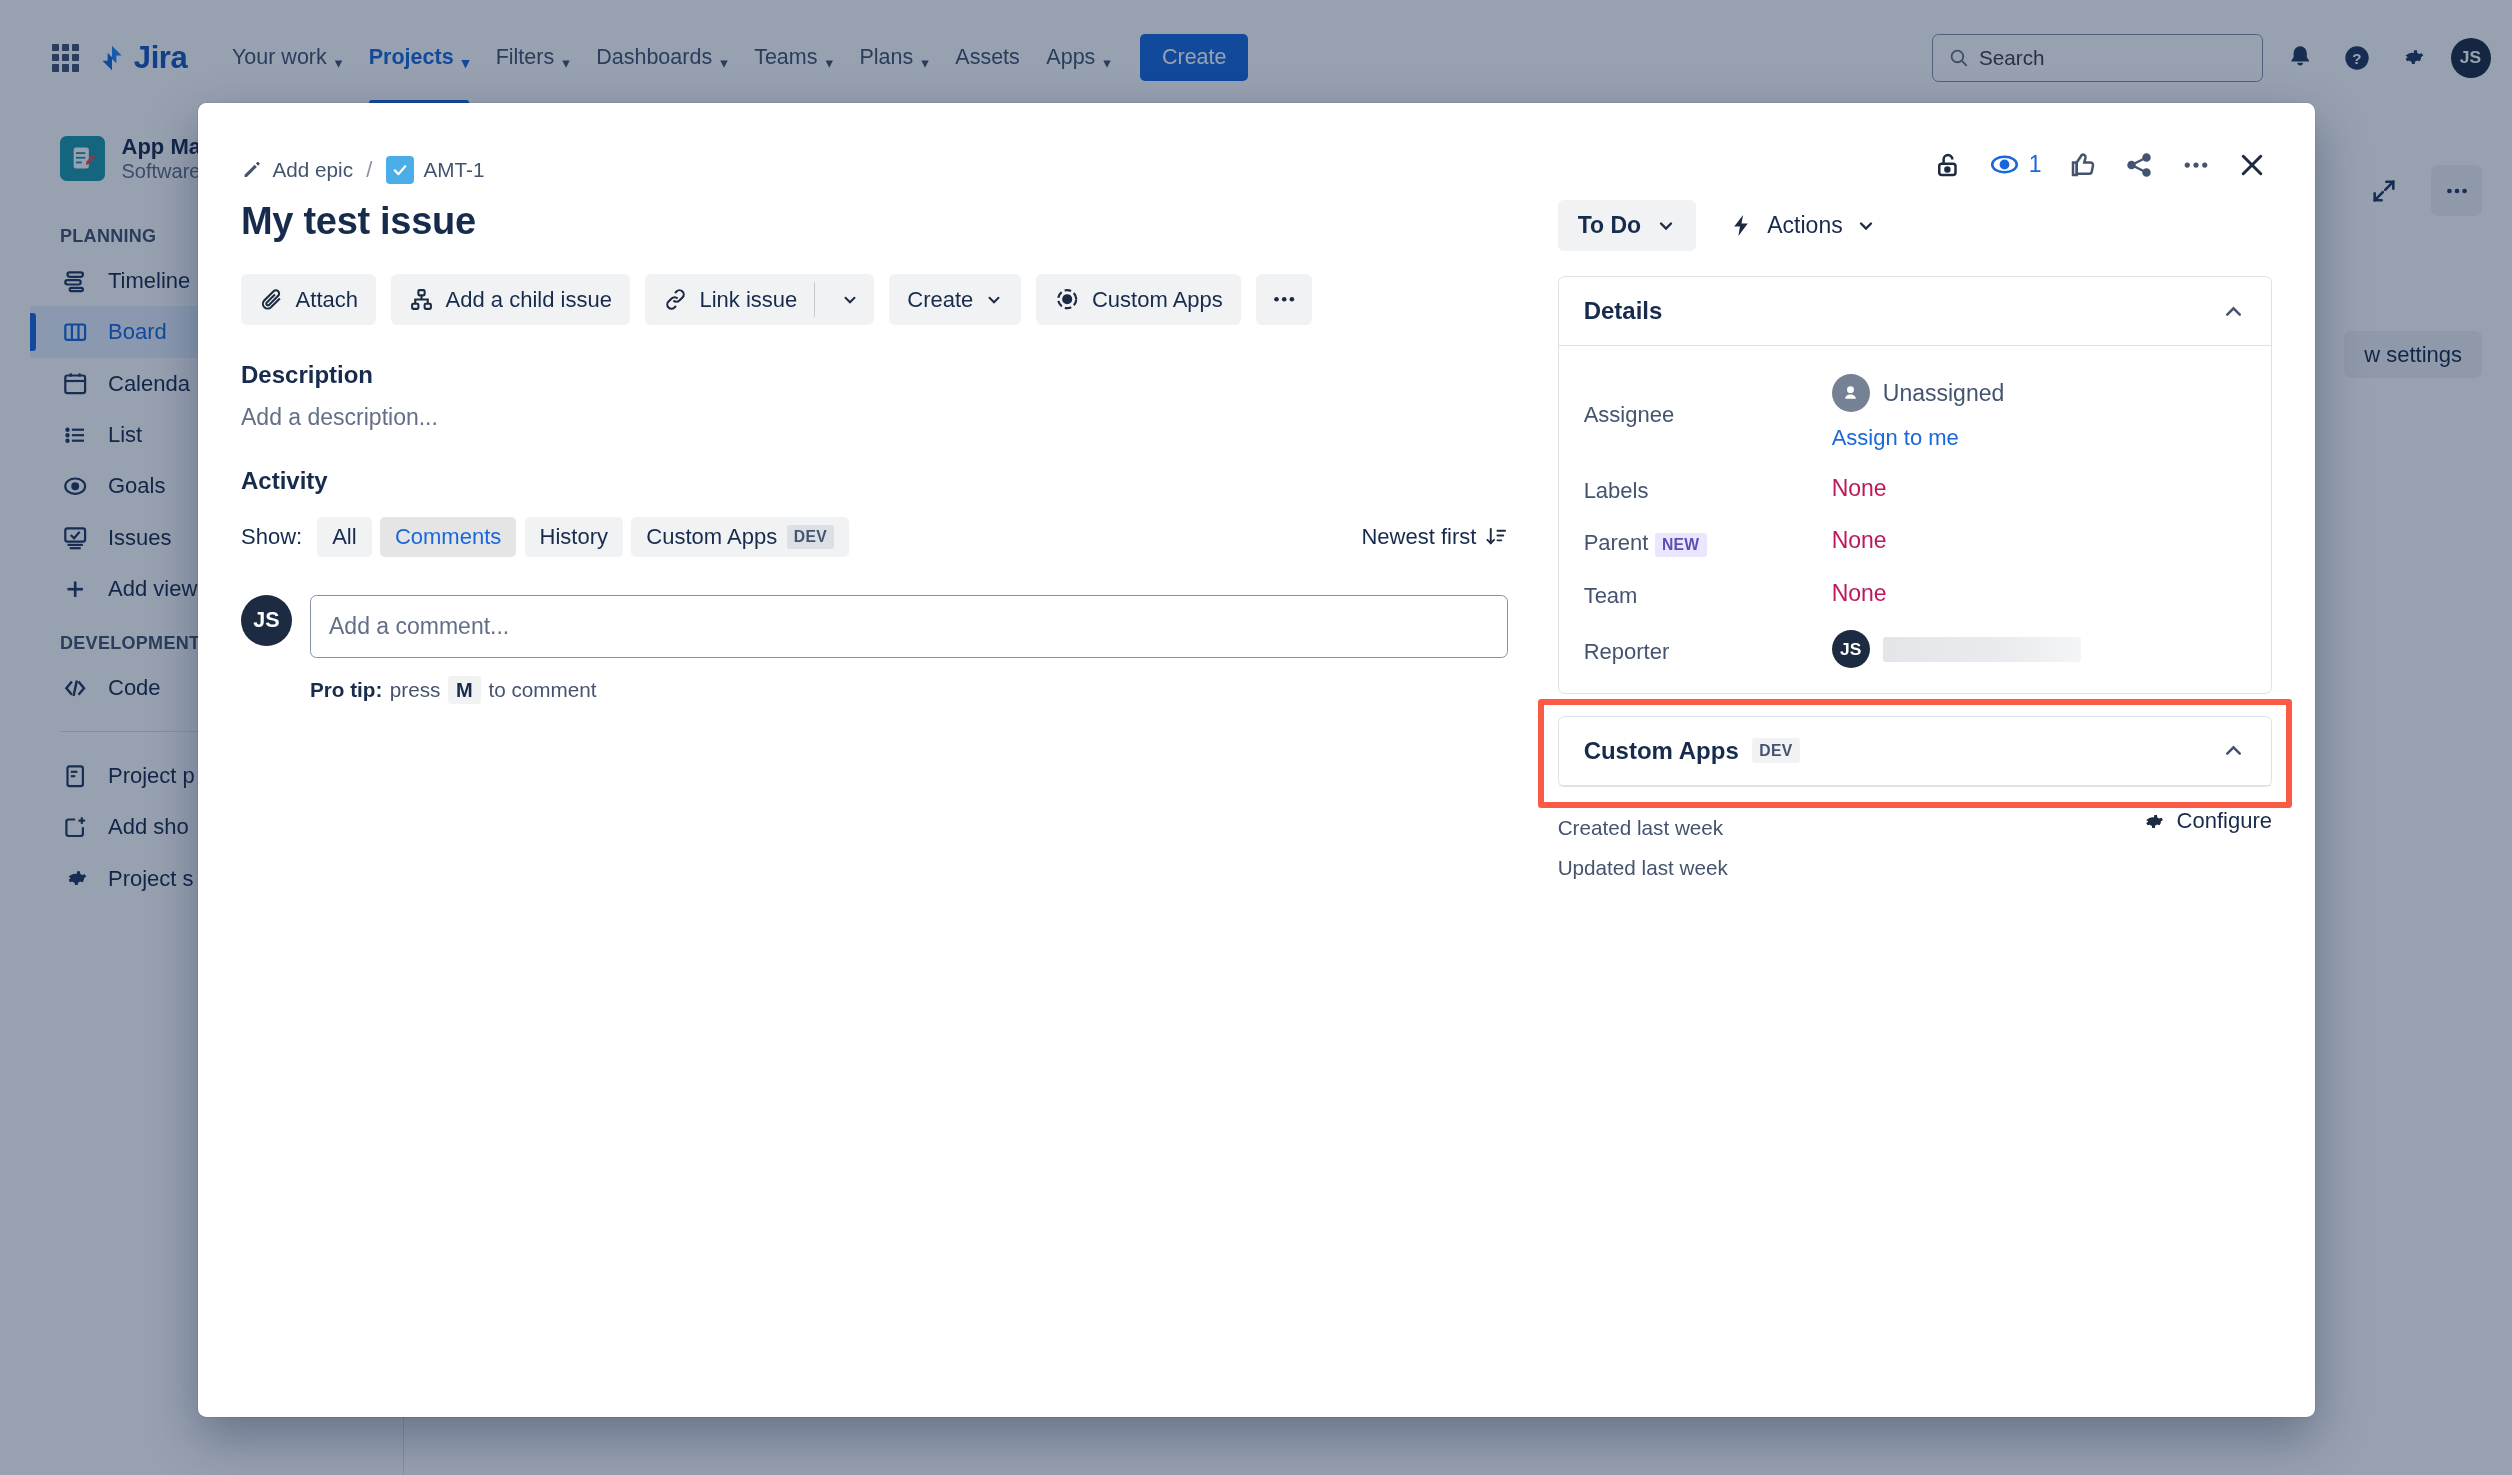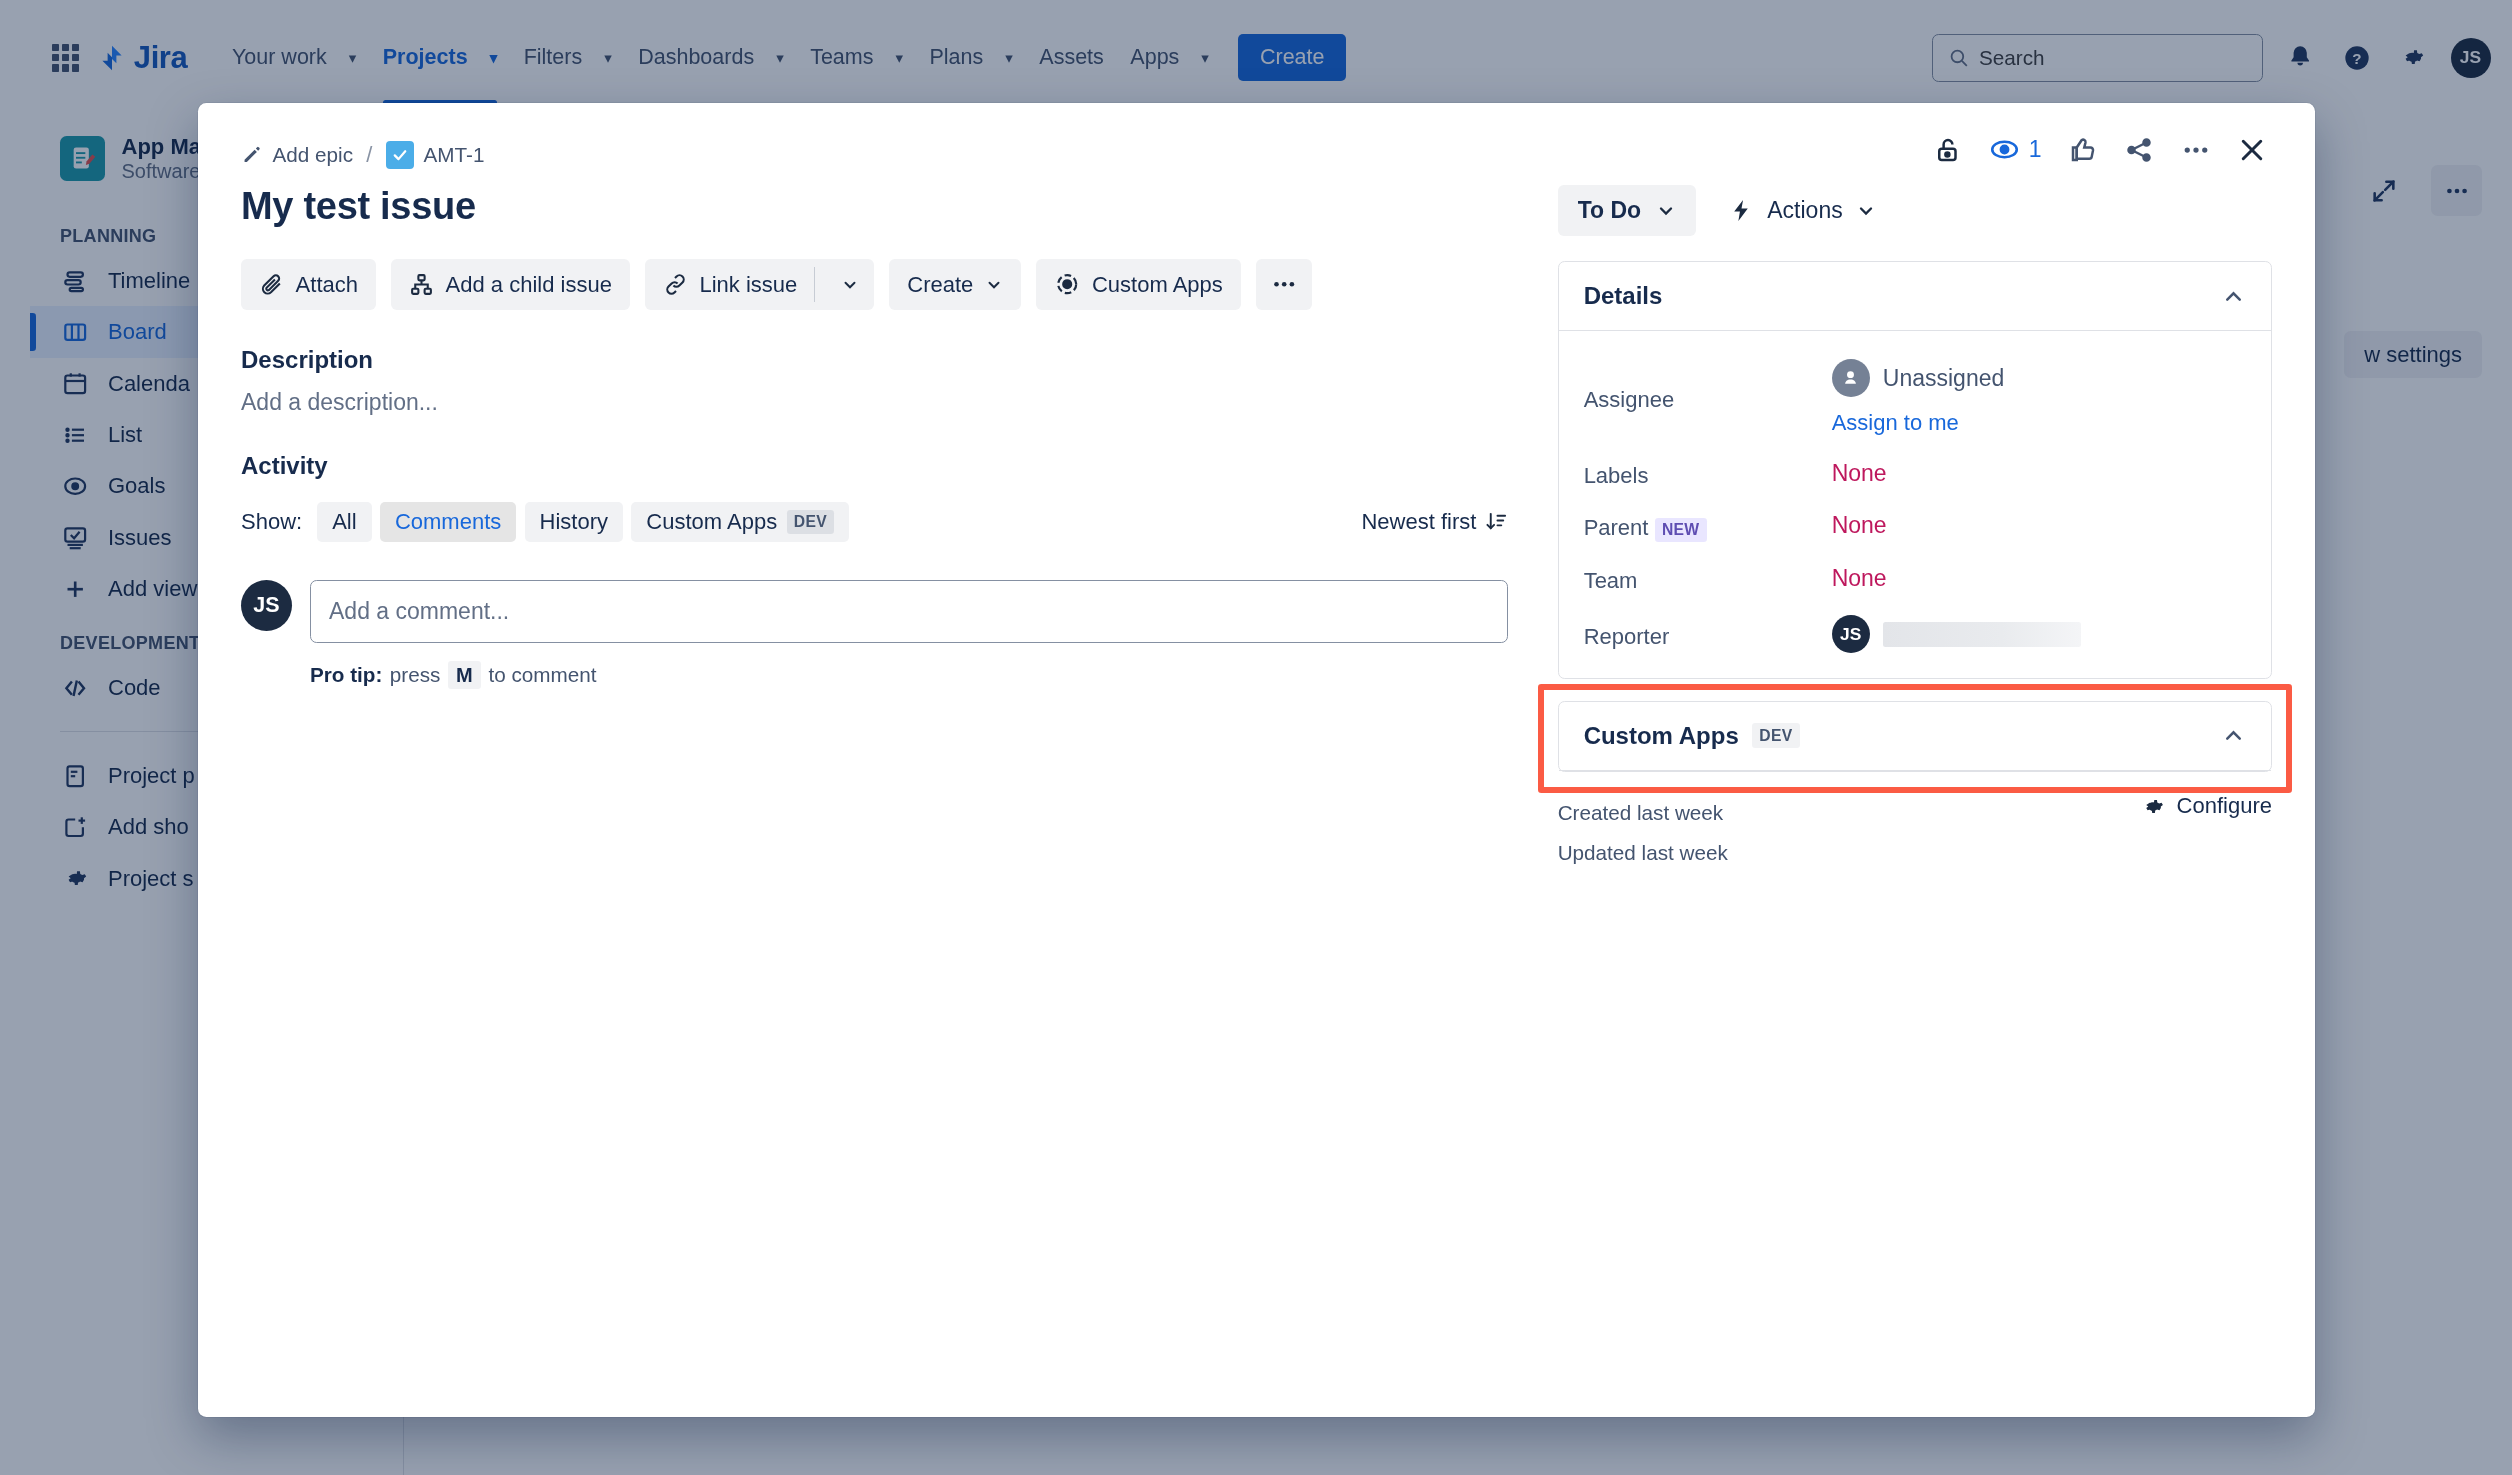--- a/index.html
+++ b/index.html
@@ -23,21 +23,21 @@
     display: flex; align-items: center; padding: 0 21.5px;
   }
   .grid-icon { width: 28px; height: 28px; display:grid; grid-template-columns:repeat(3,1fr); grid-template-rows:repeat(3,1fr); gap:3.3px; margin-right: 18px;}
   .grid-icon i { background:#44546f; border-radius:0.8px; display:block; }
   .jira-logo { display:flex; align-items:center; gap:8.3px; margin-right: 33px; }
   .jira-mark { width: 28px; height: 28px; position: relative; }
   .jira-word { font-size: 31px; font-weight: 700; color:#1558bc; letter-spacing:-0.4px; }
   .nav-items { display:flex; align-items:center; gap:3.3px; }
   .nav-item {
     font-size: 21.5px; color:#44546f; padding: 8.3px 11.6px; border-radius:5px;
-    display:flex; align-items:center; gap:22px; white-space:nowrap; cursor:pointer;
+    display:flex; align-items:flex-end; gap:8px; white-space:nowrap; cursor:pointer;
   }
   .nav-item.active { color:#1868db; font-weight:600; position:relative; }
   .nav-item.active::after{
     content:""; position:absolute; left:11.6px; right:11.6px; bottom:-26.4px; height:5px; background:#1868db; border-radius:2.5px;
   }
   .caret { font-size: 15px; line-height:1; }
   .create-btn {
     margin-left: 18px; background:#1868db; color:#fff; font-size:21.5px; font-weight:500;
     padding: 10.7px 21.5px; border-radius:5px; cursor:pointer;
   }
@@ -84,21 +84,21 @@
 
   
   .scrim { position:absolute; inset:0; background:rgba(9,30,66,0.42); }
 
   
   .modal {
     position:absolute; left:198px; top:103px; width:2117px; height:1314px;
     background:#fff; border-radius:8.3px; box-shadow: 0 0 0 0.8px rgba(9,30,66,.08), 0 20px 50px rgba(9,30,66,.35);
     overflow:hidden;
   }
-  .modal-inner { position:relative; width:100%; height:100%; padding: 31px 43px; }
+  .modal-inner { position:relative; width:100%; height:100%; padding: 46px 43px; }
 
   .m-topbar { display:flex; align-items:flex-start; }
   .breadcrumb { display:flex; align-items:center; gap:13.2px; font-size:20.7px; color:#44546f; padding-top:6.6px;}
   .bc-link { display:flex; align-items:center; gap:10px; cursor:pointer; }
   .bc-sep { color:#8993a4; font-size:22px; }
   .task-chip { width:28px; height:28px; background:#4bade8; border-radius:4.1px; display:flex; align-items:center; justify-content:center; }
   .m-actions { margin-left:auto; display:flex; align-items:center; gap:26.4px; padding-right:5px; }
   .m-act { display:flex; align-items:center; gap:8.3px; cursor:pointer; color:#1c2b41; }
   .watch-count { color:#1868db; font-size:23px; font-weight:500; }
 

